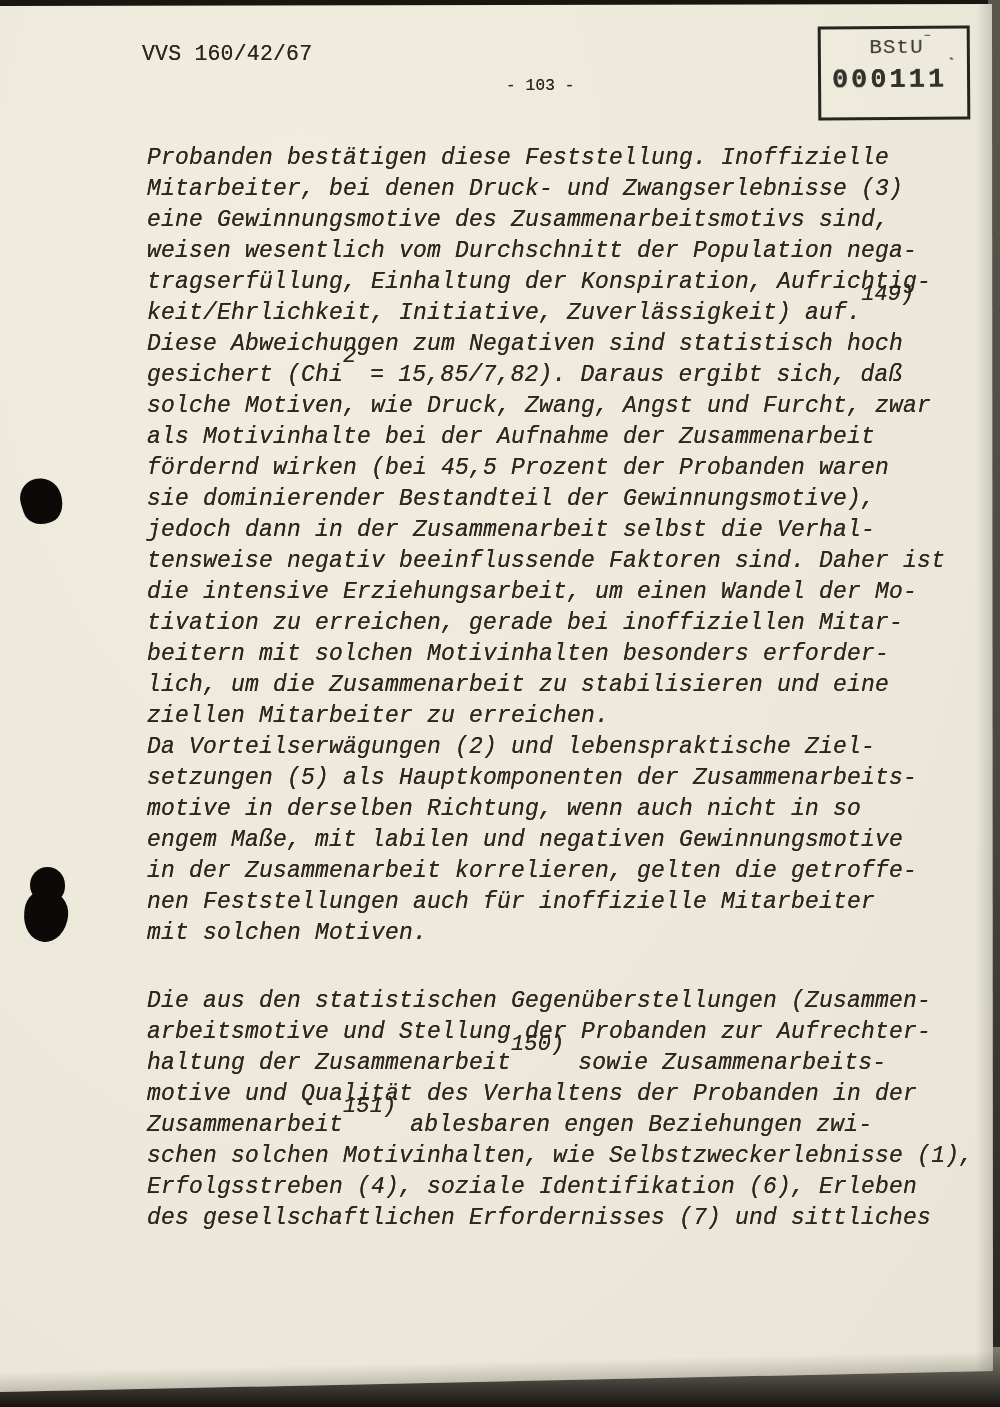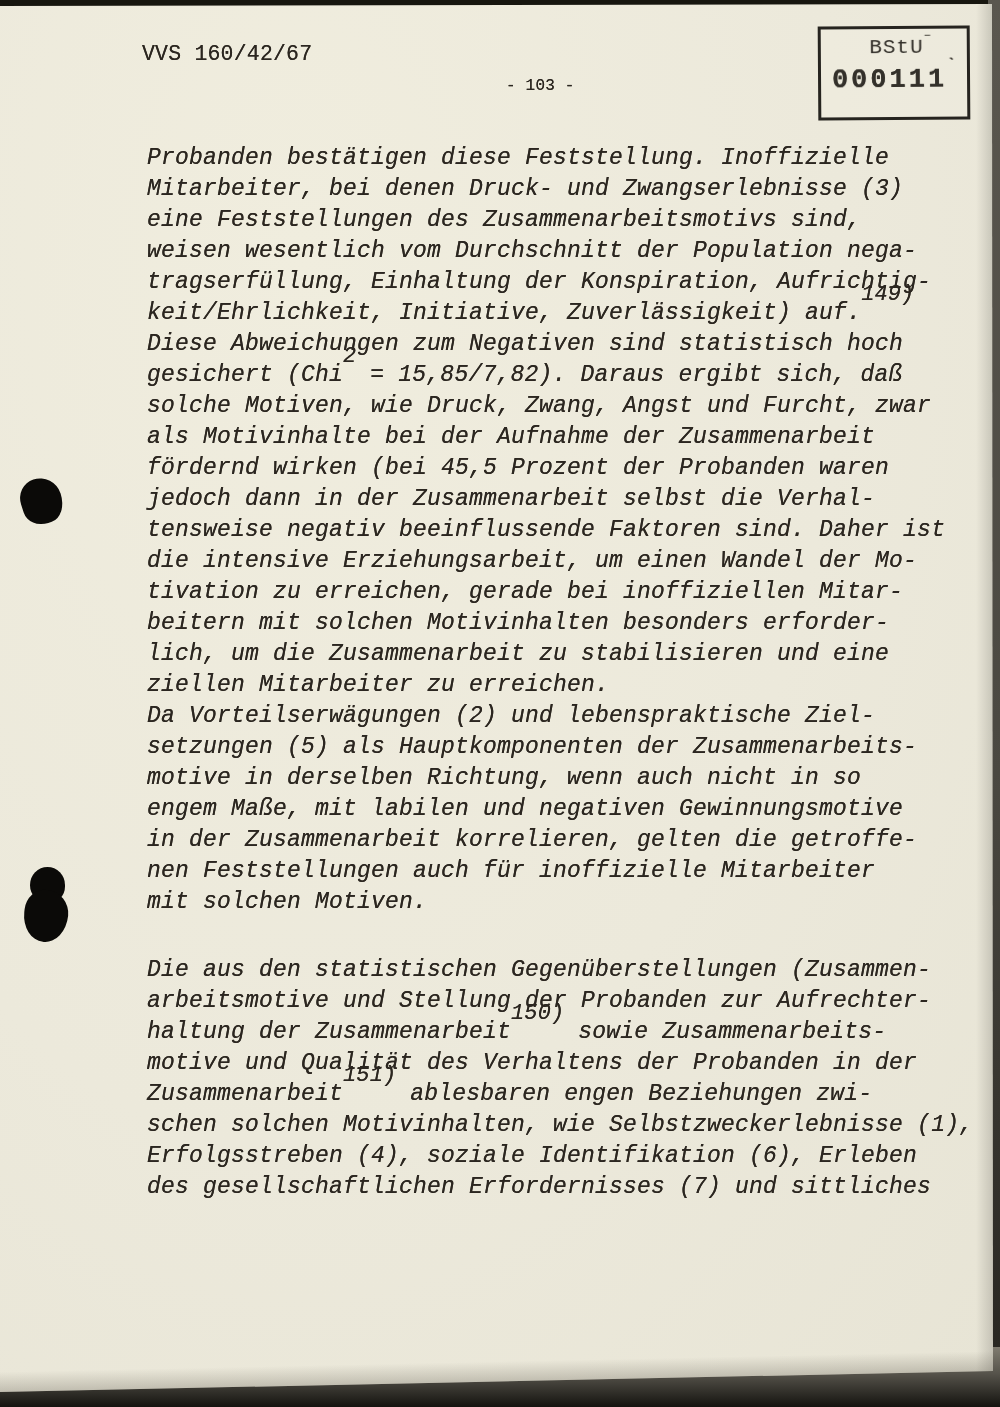--- a/index.html
+++ b/index.html
@@ -71,29 +71,30 @@
 
     <div class="stamp">
       <div class="stamp-line1"><span>BStU</span><sup>–</sup></div>
       <div class="stamp-line2"><span>000111</span><sup>`</sup></div>
     </div>
 
     <div class="body-text typewriter">
         <div class="paragraph">
           <div class="line">Probanden bestätigen diese Feststellung. Inoffizielle</div>
           <div class="line">Mitarbeiter, bei denen Druck- und Zwangserlebnisse (3)</div>
-          <div class="line">eine Feststellungen des Zusammenarbeitsmotivs sind,</div>
+          <div class="line">eine Gewinnungsmotive des Zusammenarbeitsmotivs sind,</div>
           <div class="line">weisen wesentlich vom Durchschnitt der Population nega-</div>
           <div class="line">tragserfüllung, Einhaltung der Konspiration, Aufrichtig-</div>
           <div class="line">keit/Ehrlichkeit, Initiative, Zuverlässigkeit) auf.<sup>149)</sup></div>
           <div class="line">Diese Abweichungen zum Negativen sind statistisch hoch</div>
           <div class="line">gesichert (Chi<sup>2</sup> = 15,85/7,82). Daraus ergibt sich, daß</div>
           <div class="line">solche Motiven, wie Druck, Zwang, Angst und Furcht, zwar</div>
           <div class="line">als Motivinhalte bei der Aufnahme der Zusammenarbeit</div>
           <div class="line">fördernd wirken (bei 45,5 Prozent der Probanden waren</div>
+          <div class="line">sie dominierender Bestandteil der Gewinnungsmotive),</div>
           <div class="line">jedoch dann in der Zusammenarbeit selbst die Verhal-</div>
           <div class="line">tensweise negativ beeinflussende Faktoren sind. Daher ist</div>
           <div class="line">die intensive Erziehungsarbeit, um einen Wandel der Mo-</div>
           <div class="line">tivation zu erreichen, gerade bei inoffiziellen Mitar-</div>
           <div class="line">beitern mit solchen Motivinhalten besonders erforder-</div>
           <div class="line">lich, um die Zusammenarbeit zu stabilisieren und eine</div>
           <div class="line">ziellen Mitarbeiter zu erreichen.</div>
           <div class="line">Da Vorteilserwägungen (2) und lebenspraktische Ziel-</div>
           <div class="line">setzungen (5) als Hauptkomponenten der Zusammenarbeits-</div>
           <div class="line">motive in derselben Richtung, wenn auch nicht in so</div>

